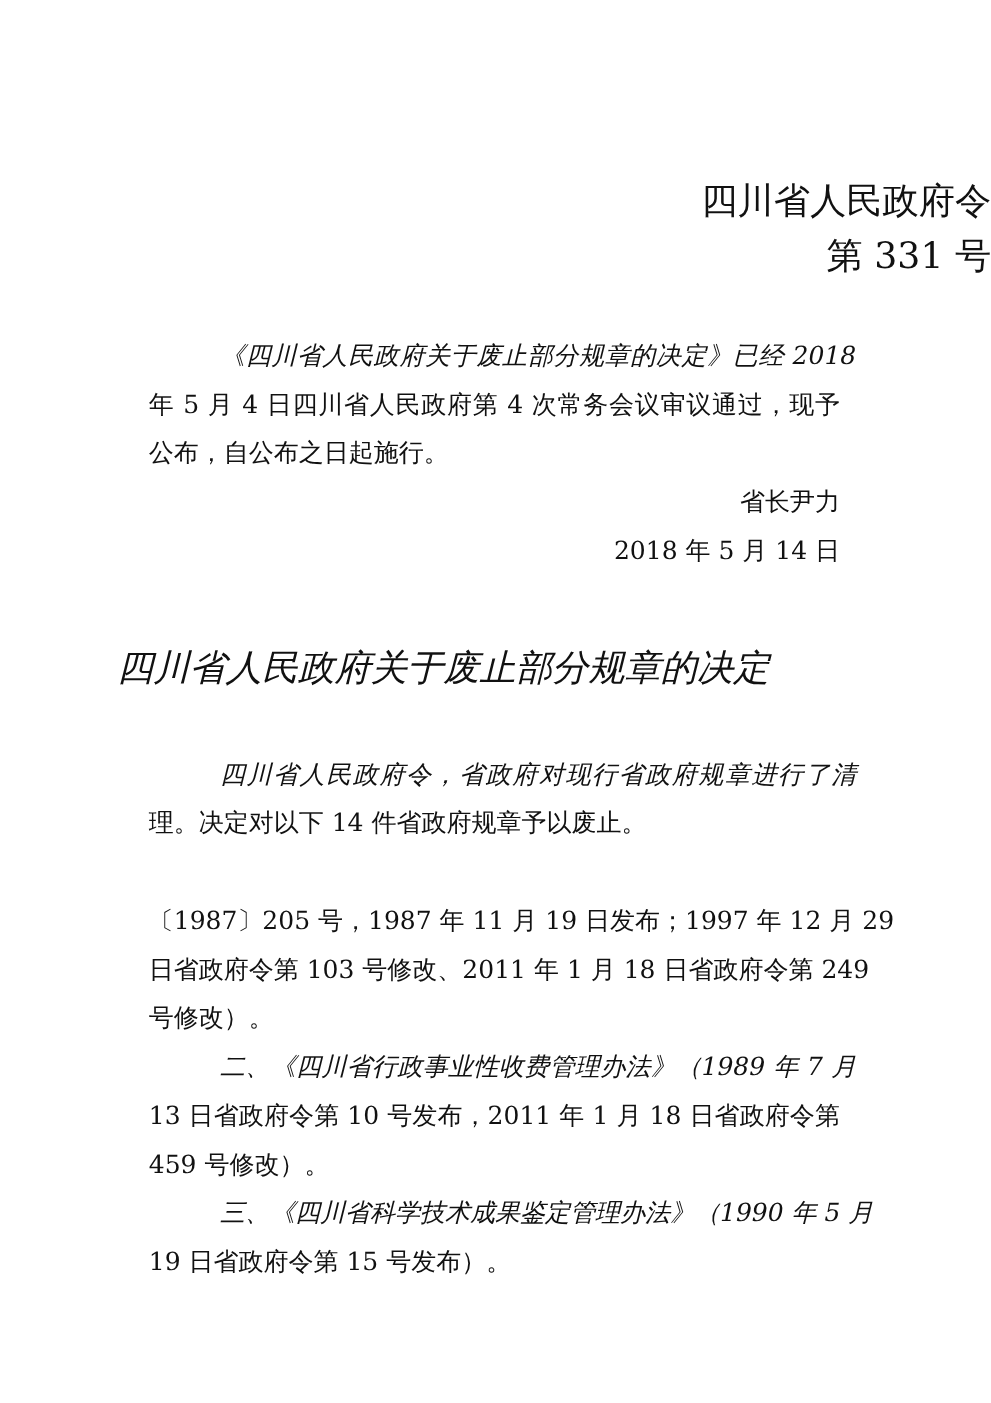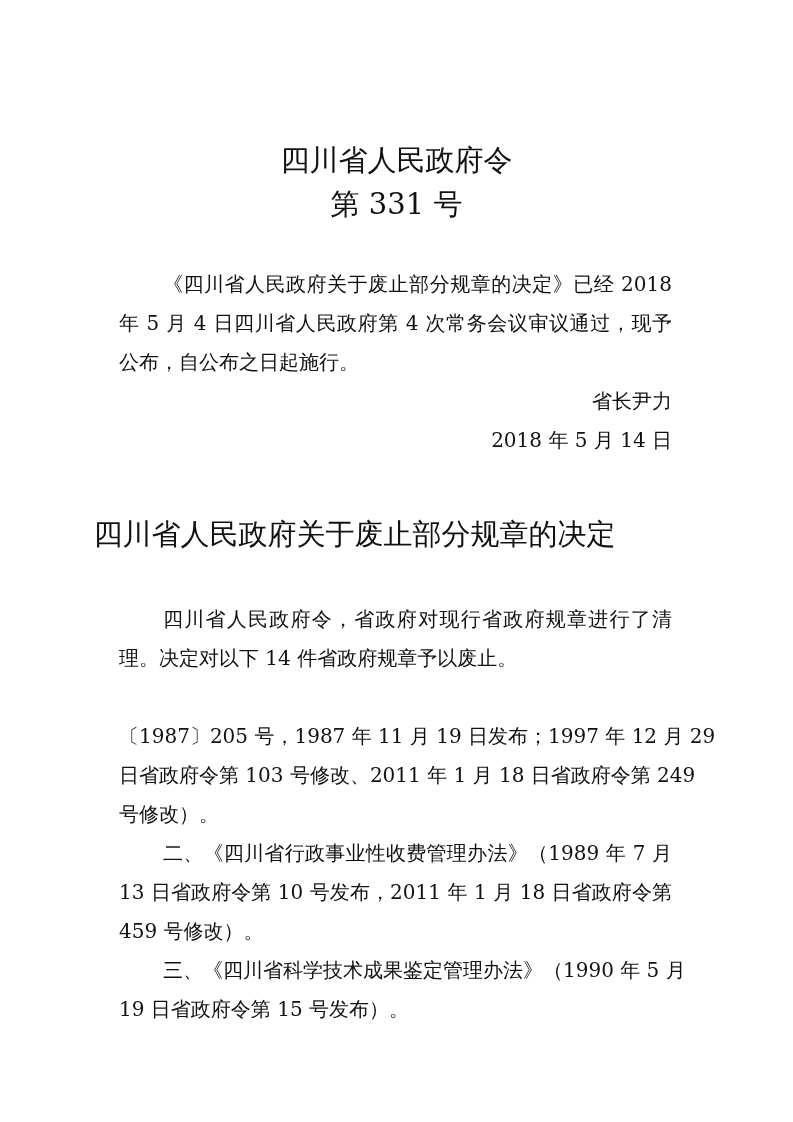--- a/index.html
+++ b/index.html
@@ -27,57 +27,60 @@
       width: 793px;
       top: 138px;
       text-align: center;
     }
     .title-line {
       font-size: 29px;
       line-height: 44px;
       height: 44px;
       letter-spacing: 0px;
       white-space: nowrap;
+      text-align: right;
     }
     .line {
       position: absolute;
       font-size: 20px;
       line-height: 24px;
       height: 24px;
       white-space: nowrap;
     }
     .just {
       left: 119px;
       width: 553px;
       text-align: justify;
       text-align-last: justify;
     }
     .indent {
-      left: 163px;
+      left: 176px;
       width: 509px;
       text-align: justify;
       text-align-last: justify;
+      font-style: italic;
     }
     .leftline {
       left: 119px;
       text-align: center;
     }
     .right {
       right: 121px;
       text-align: right;
     }
     .decision-title {
       position: absolute;
       left: 0;
       width: 709px;
       top: 514px;
       text-align: center;
       font-size: 29px;
       line-height: 40px;
       white-space: nowrap;
+      font-style: italic;
     }
   </style>
 </head>
 <body>
 
 <div class="page">
 
   <div class="title-block">
     <div class="title-line">四川省人民政府令</div>
     <div class="title-line">第 331 号</div>

